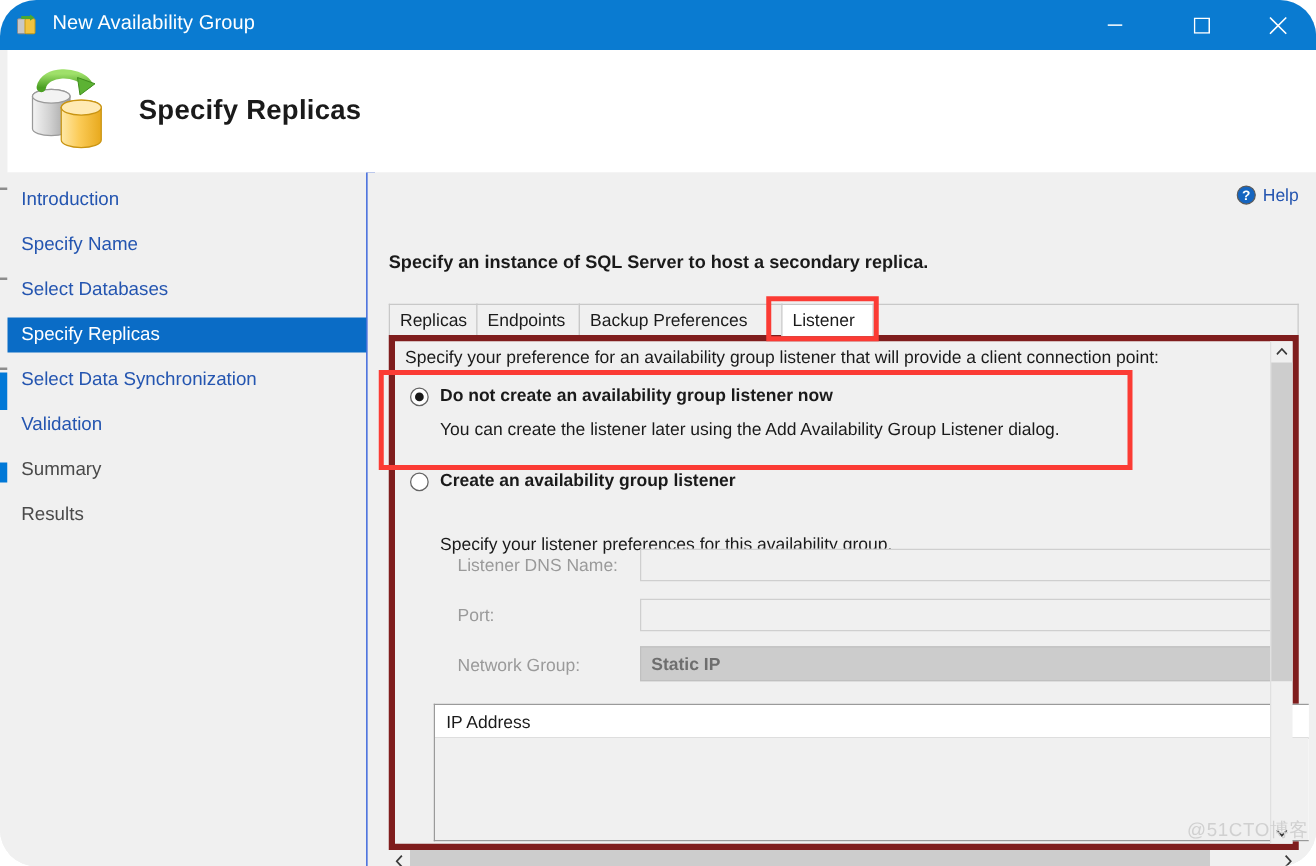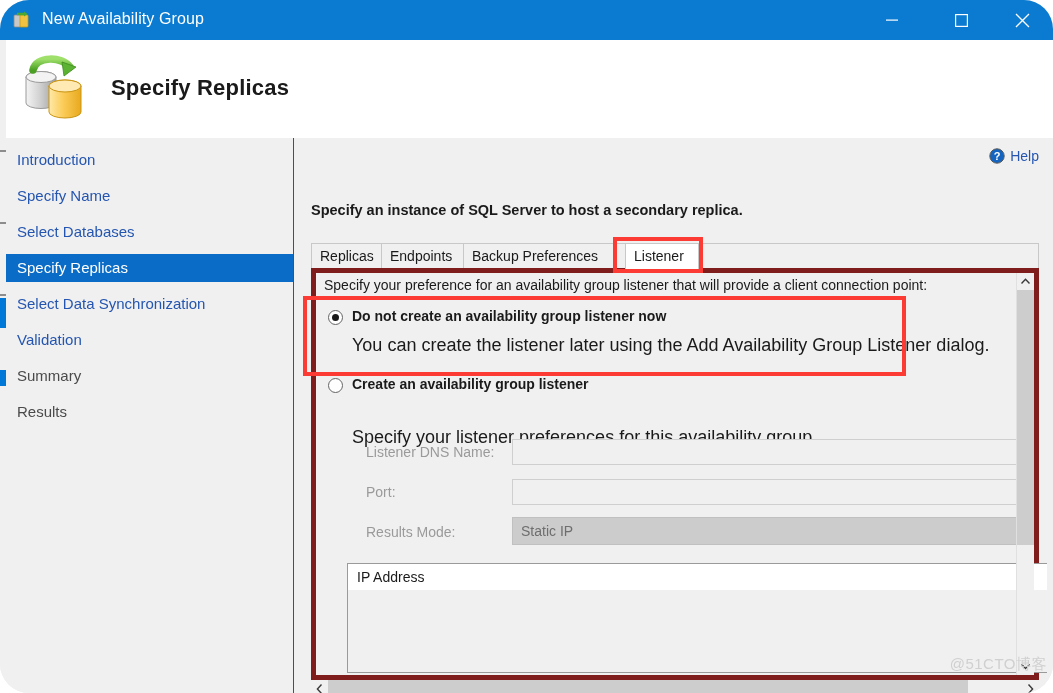--- a/index.html
+++ b/index.html
@@ -235,21 +235,21 @@
     background: #1a1a1a;
   }
   .radio-label {
     font-size: 14px;
     font-weight: bold;
     color: #1a1a1a;
     white-space: nowrap;
   }
   .radio-sub {
     position: absolute;
-    font-size: 18px;
+    font-size: 14px;
     color: #1a1a1a;
     white-space: nowrap;
     text-align: center;
   }
 
   
   .field-label {
     position: absolute;
     font-size: 14px;
     color: #9a9a9a;
@@ -265,20 +265,21 @@
   .field-combo {
     position: absolute;
     height: 28px;
     background: #cccccc;
     border: 1px solid #c0c0c0;
     box-sizing: border-box;
     font-size: 14px;
     color: #6e6e6e;
     line-height: 26px;
     padding-left: 8px;
+    font-weight: bold;
   }
 
   
   .grid {
     position: absolute;
     left: 31px; top: 290px;
     width: 700px; height: 110px;
     background: #ffffff;
     border: 1px solid #9a9a9a;
     border-right: none;
@@ -512,21 +513,21 @@
         <span class="radio-label">Create an availability group listener</span>
       </div>
       <div class="radio-sub" style="left:36px; top:130px;margin-top:24px;">Specify your listener preferences for this availability group.</div>
 
       <div class="field-label" style="left:50px; top:171px;">Listener DNS Name:</div>
       <div class="field-input" style="left:196px; top:166px; width:514px;"></div>
 
       <div class="field-label" style="left:50px; top:211px;">Port:</div>
       <div class="field-input" style="left:196px; top:206px; width:514px;"></div>
 
-      <div class="field-label" style="left:50px; top:251px;">Results Mode:</div>
+      <div class="field-label" style="left:50px; top:251px;">Network Group:</div>
       <div class="field-combo" style="left:196px; top:244px; width:514px;">Static IP</div>
 
       <div class="grid">
         <div class="grid-header">
           <div class="grid-th col-ip">IP Address</div>
         </div>
         <div class="grid-body"></div>
       </div>
 
       <div class="vscroll">

